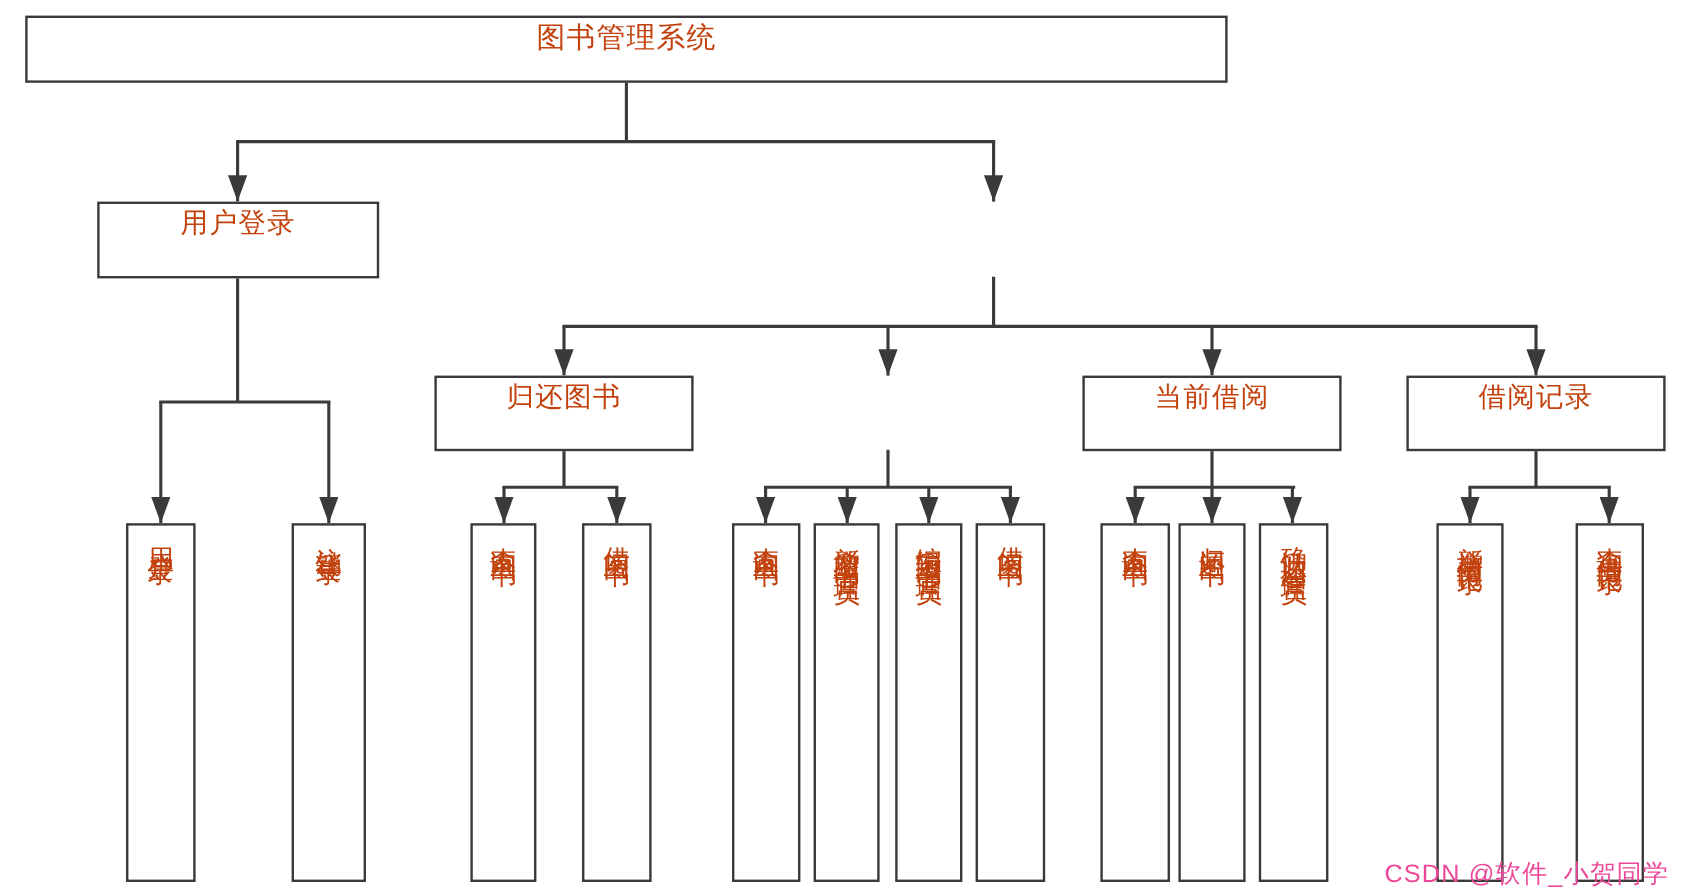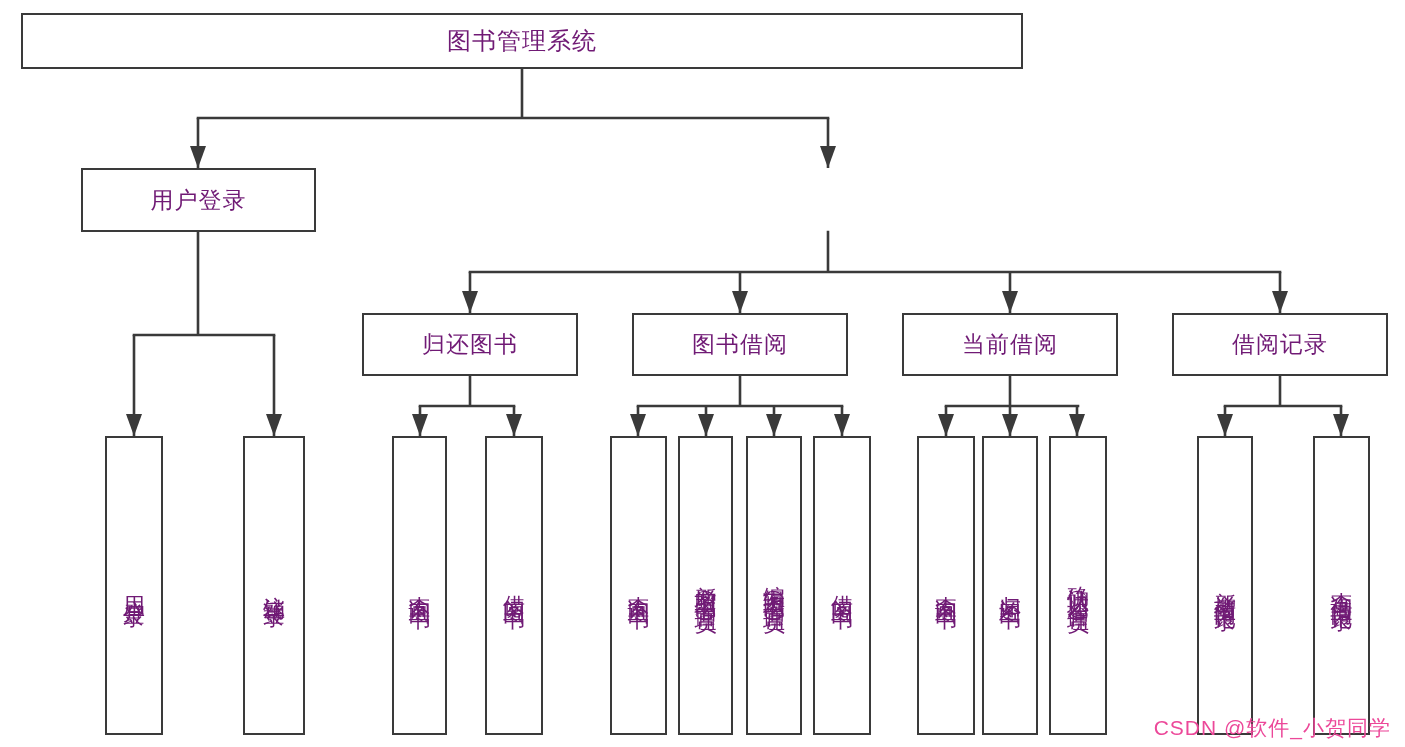--- a/index.html
+++ b/index.html
@@ -9,22 +9,22 @@
     background:#ffffff;
     font-family:"Liberation Sans","DejaVu Sans",sans-serif;
     overflow:hidden;
   }
   #connectors{position:absolute;left:0;top:0;pointer-events:none;}
   .box{
     position:absolute;
     box-sizing:border-box;
     border:2.5px solid #3a3a3a;
     background:#ffffff;
-    display:flex;align-items:center;justify-content:center;
-    color:#701a75;
+    display:flex;justify-content:center;
+    color:#c2410c;
     letter-spacing:1px;
   }
   .h-node{font-size:23px;}
   .root-node{font-size:24px;}
   .v-node{font-size:22px;}
   .v-node .vtext{
     writing-mode:vertical-rl;
     text-orientation:mixed;
     letter-spacing:4px;
     line-height:1;
@@ -90,23 +90,20 @@
     <span>图书管理系统</span>
   </div>
 
   <div class="box h-node" style="left:81px;top:168px;width:235px;height:64px;">
     <span>用户登录</span>
   </div>
 
   <div class="box h-node" style="left:362px;top:313px;width:216px;height:63px;">
     <span>归还图书</span>
   </div>
-  <div class="box h-node" style="left:632px;top:313px;width:216px;height:63px;">
-    <span>图书借阅</span>
-  </div>
   <div class="box h-node" style="left:902px;top:313px;width:216px;height:63px;">
     <span>当前借阅</span>
   </div>
   <div class="box h-node" style="left:1172px;top:313px;width:216px;height:63px;">
     <span>借阅记录</span>
   </div>
 
   <div class="box v-node" style="left:105px;top:436px;width:58px;height:299px;">
     <span class="vtext">用户登录</span>
   </div>

